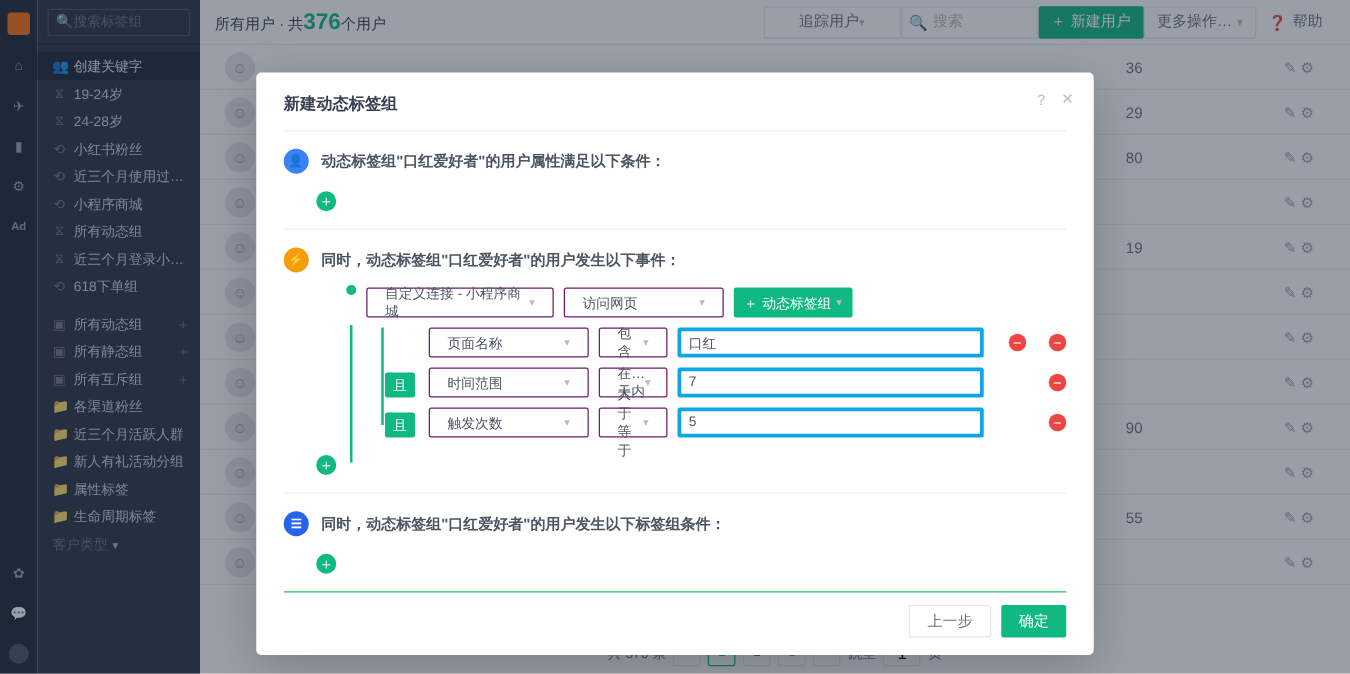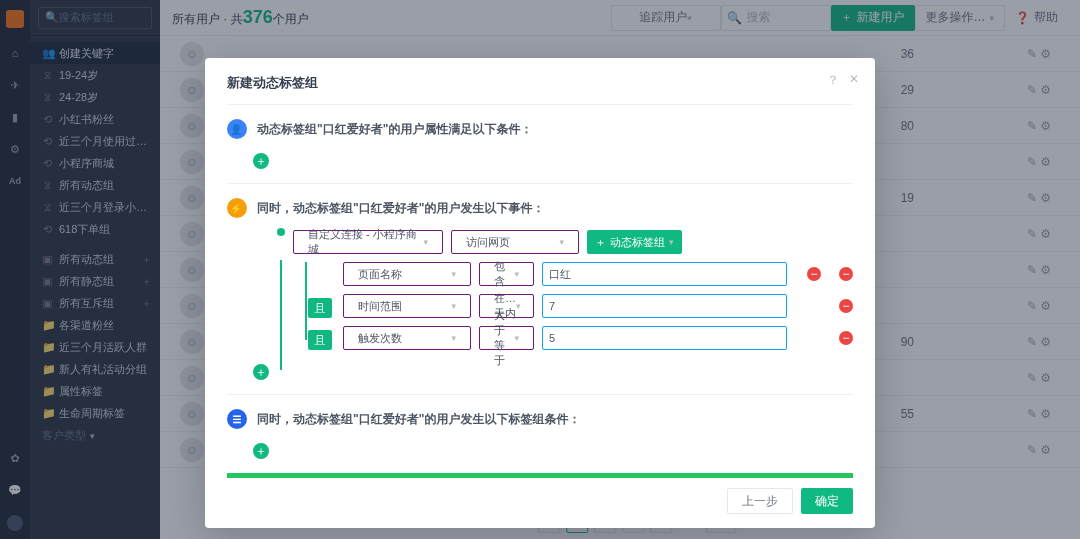--- a/index.html
+++ b/index.html
@@ -58,27 +58,27 @@
 .bubble.blue{background:#3b82f6}
 .bubble.orange{background:#f59e0b}
 .bubble.blue2{background:#2563eb}
 .addline{display:flex;align-items:center;gap:10px;margin-top:14px;margin-left:26px}
 .plusbtn{width:16px;height:16px;border-radius:50%;background:#10b981;color:#fff;display:flex;align-items:center;justify-content:center;font-size:12px;cursor:pointer}
 .event-body{margin-left:26px;margin-top:12px;position:relative}
 .event-row{display:flex;align-items:center;gap:8px;margin-bottom:8px}
 .event-row2{display:flex;align-items:center;gap:8px;margin-bottom:8px;margin-left:50px}
 .fsel{height:24px;border:1px solid #701a75;border-radius:2px;padding:0 14px;display:flex;align-items:center;justify-content:space-between;background:#fff;color:#4b5563;font-size:11px}
 .w150{width:150px}.w105{width:128px}.w55{width:55px}
-.finput{height:24px;border:1px solid #0ea5e9;border-radius:2px;padding:0 6px;background:#fff;color:#4b5563;font-size:11px;width:245px}
+.finput{height:24px;border:3px solid #0ea5e9;border-radius:2px;padding:0 6px;background:#fff;color:#4b5563;font-size:11px;width:245px}
 .addattr{height:24px;border-radius:2px;background:#10b981;color:#fff;display:flex;align-items:center;padding:0 8px;gap:4px;font-size:11px}
 .tag-and{width:24px;height:20px;background:#10b981;color:#fff;font-size:11px;display:flex;align-items:center;justify-content:center;border-radius:2px;position:absolute;left:15px}
 .del{width:14px;height:14px;border-radius:50%;background:#ef4444;color:#fff;display:flex;align-items:center;justify-content:center;font-size:12px;cursor:pointer}
 .vline{position:absolute;left:27px;top:30px;bottom:10px;width:2px;background:#10b981}
 .dot{width:8px;height:8px;border-radius:50%;background:#10b981;position:absolute;left:24px}
-.mfooter{display:flex;justify-content:flex-end;gap:8px;padding-top:10px;border-top:5px solid #22c55e}
+.mfooter{display:flex;justify-content:flex-end;gap:8px;padding-top:10px;border-top:1px solid #22c55e}
 .mbtn{height:26px;padding:0 14px;border-radius:2px;display:flex;align-items:center;font-size:12px;cursor:pointer}
 .mbtn.ghost{border:1px solid #e5e7eb;color:#6b7280;background:#fff}
 .mbtn.ok{background:#10b981;color:#fff}
 .caret{font-size:9px;color:#bbb}
 .del-outer{margin-left:auto}
 </style>
 </head>
 <body>
 
 <div class="rail">

